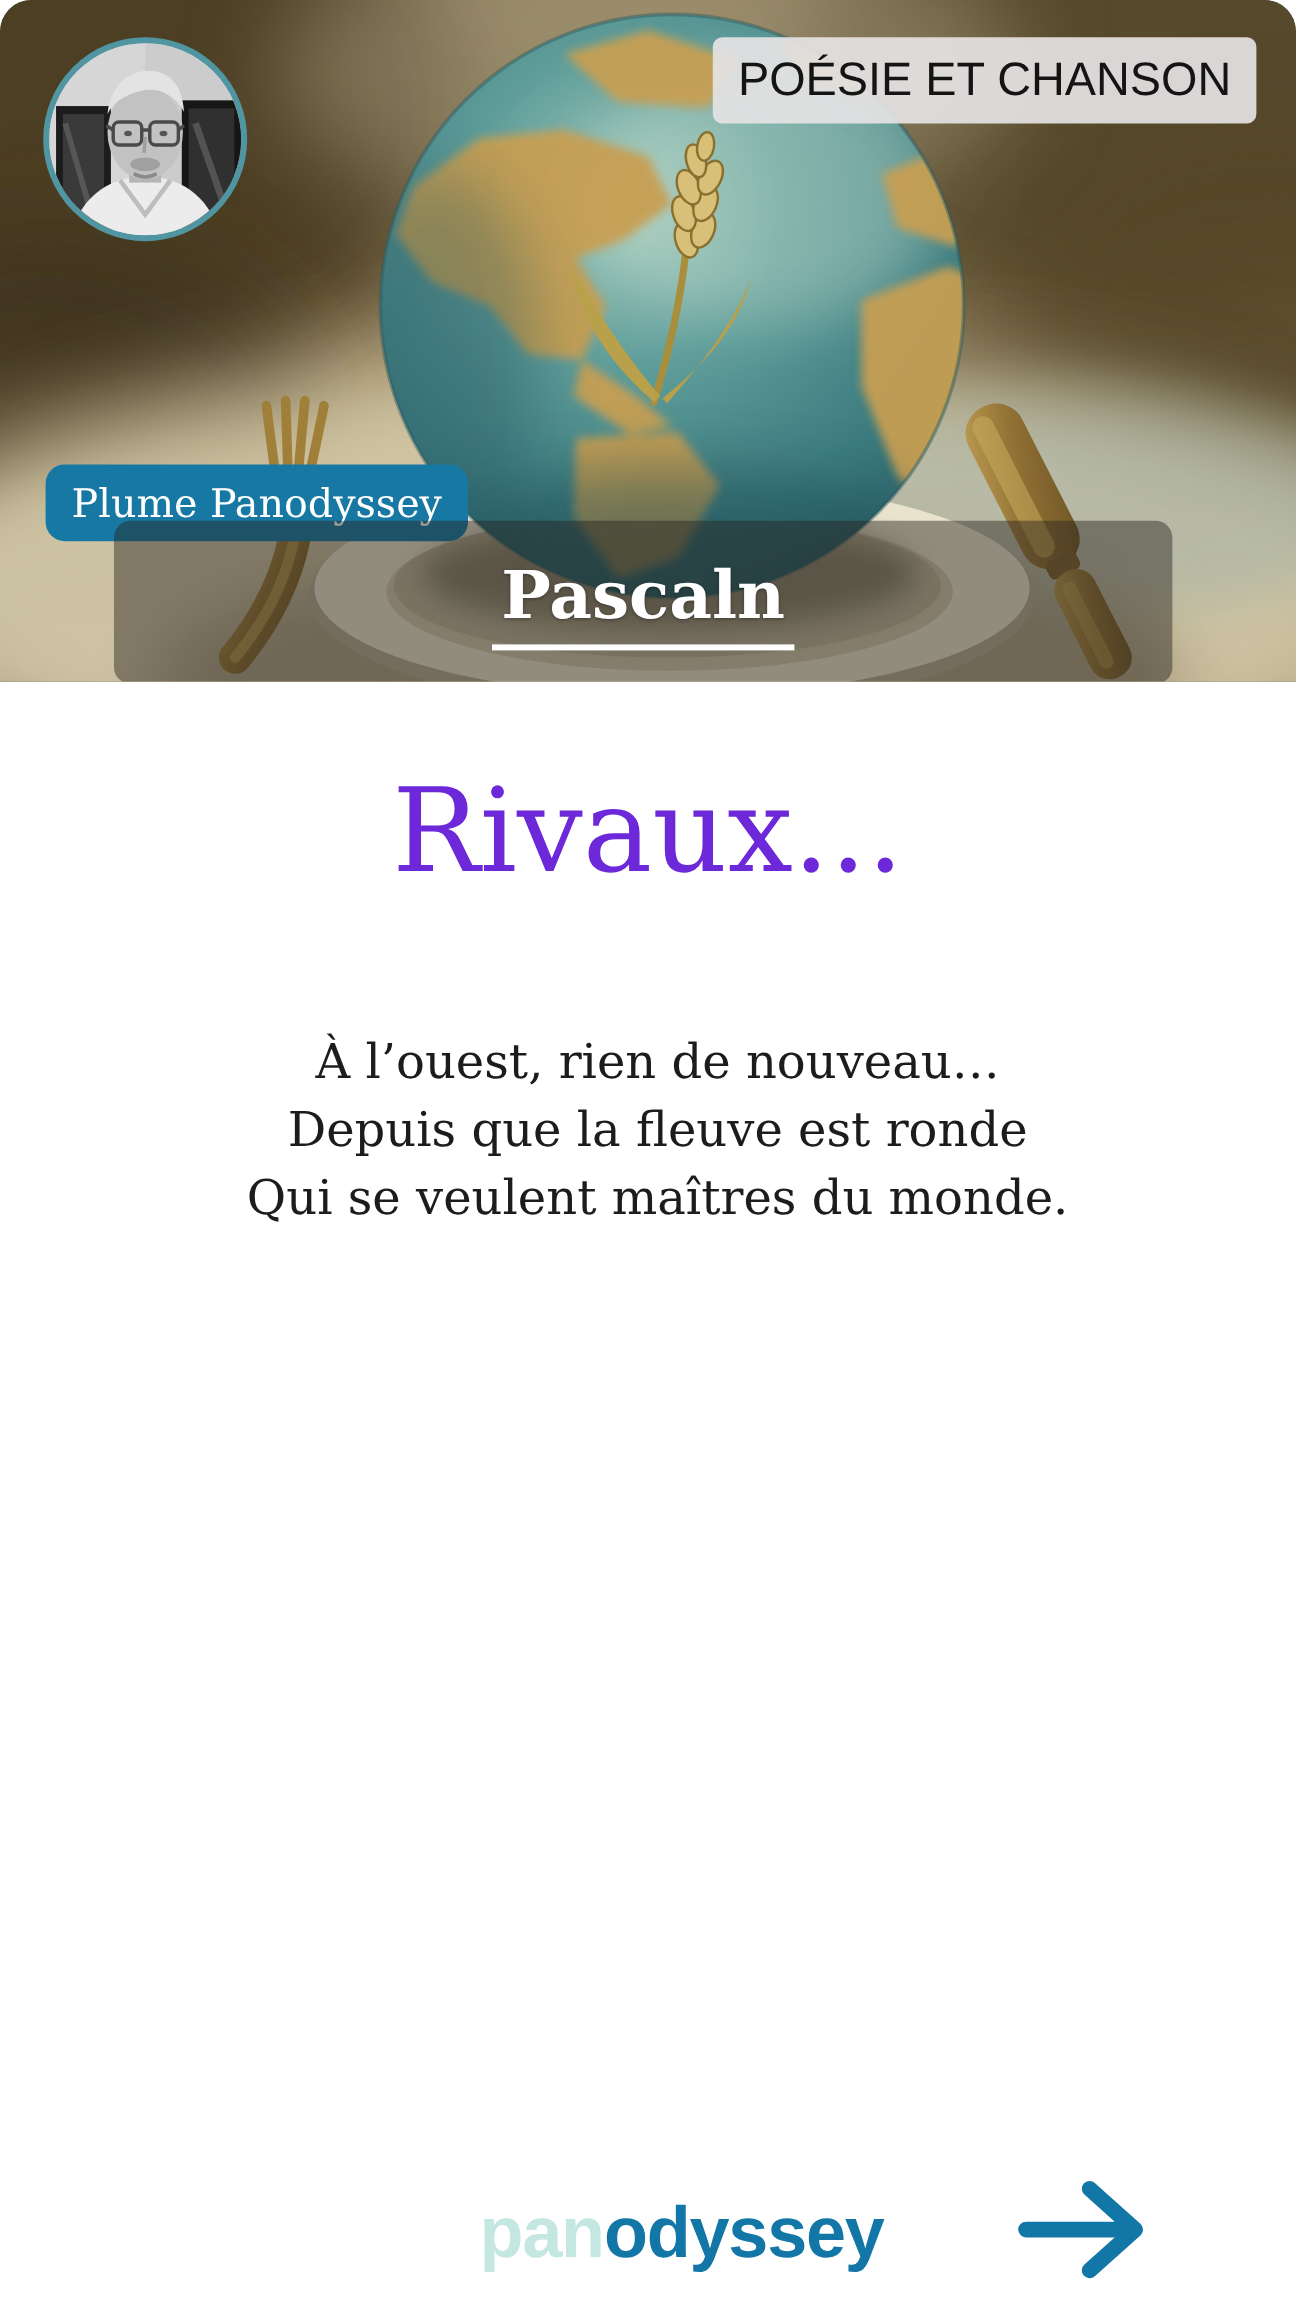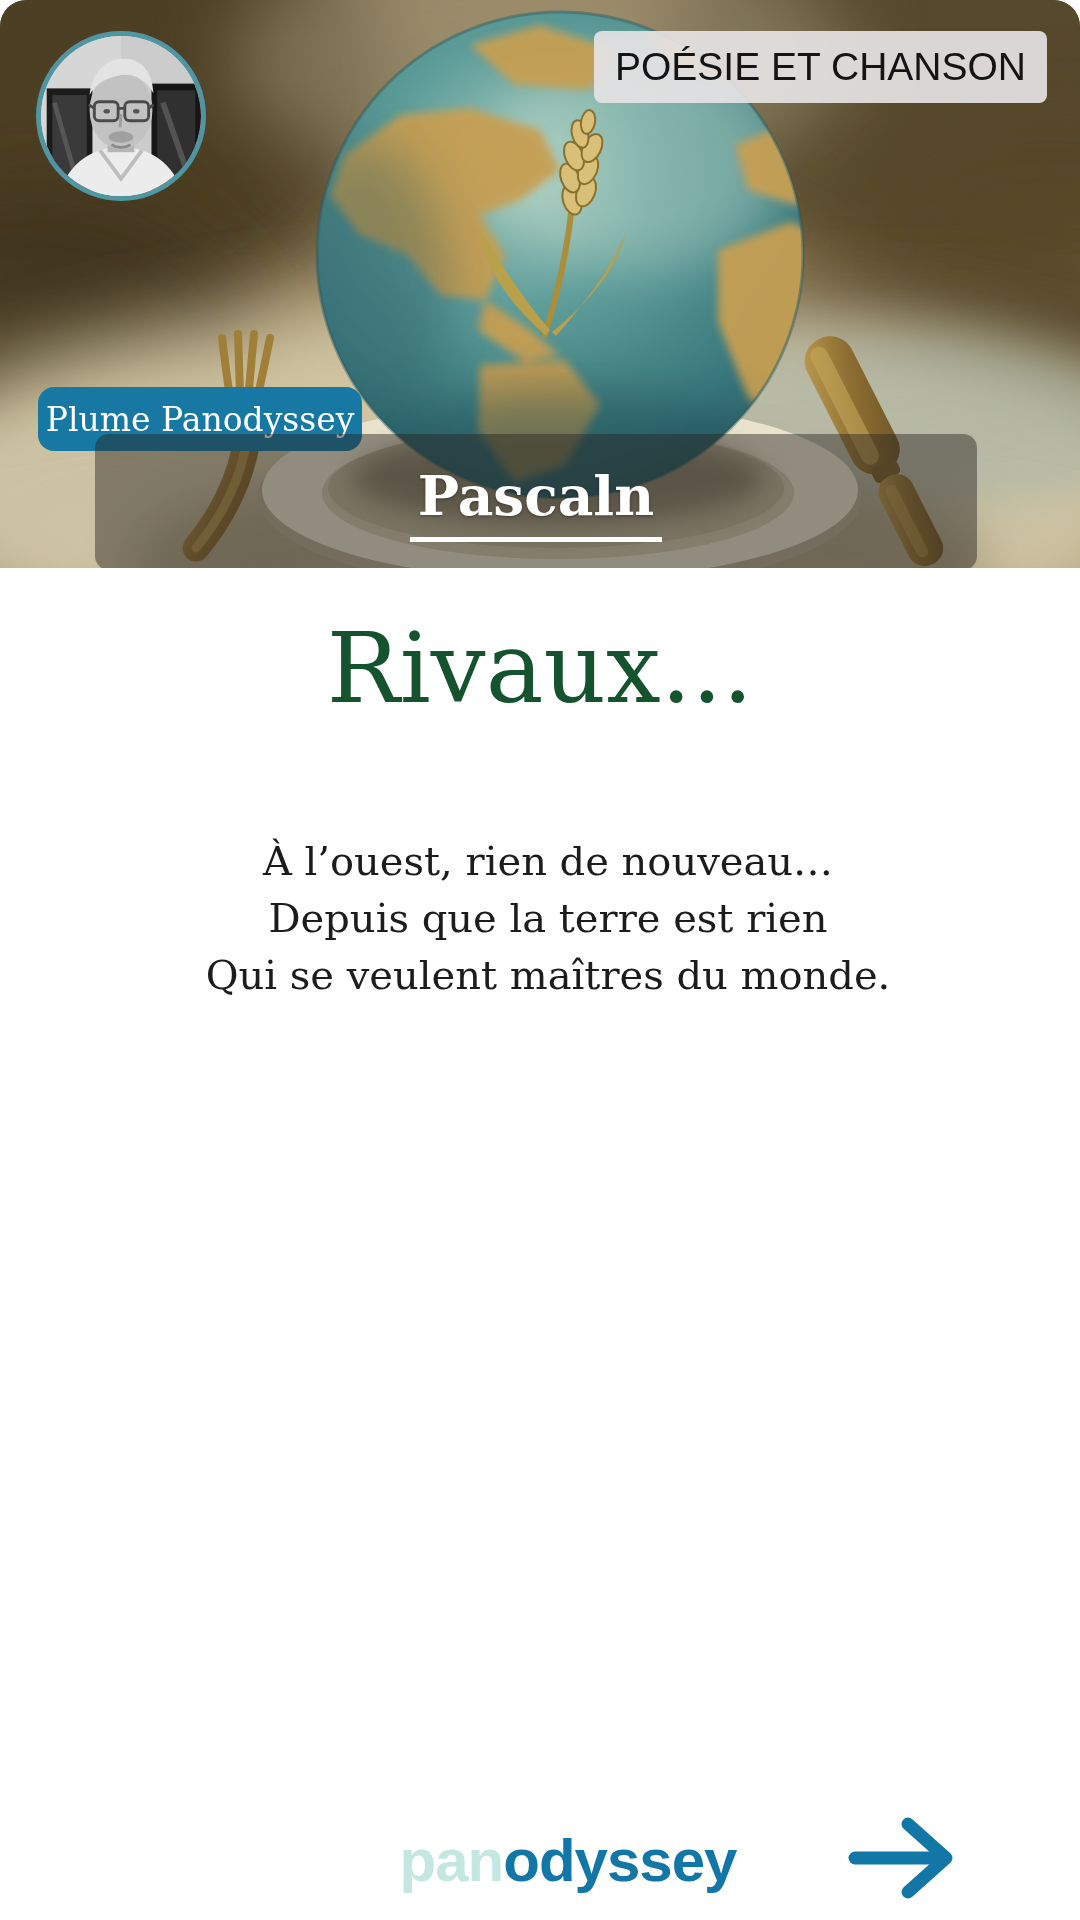--- a/index.html
+++ b/index.html
@@ -11,33 +11,33 @@
   .hero svg{display:block;}
 
   .avatar{position:absolute;top:31px;left:36px;width:170px;height:170px;border-radius:50%;
           border:5px solid #4f96a2;box-sizing:border-box;overflow:hidden;background:#cfcfcf;}
   .avatar svg{display:block;width:100%;height:100%;}
 
   .genre-badge{position:absolute;top:31px;right:33px;height:72px;padding:0 21px;
           background:rgba(229,227,228,.92);border-radius:8px;display:flex;align-items:center;
           font-family:"Liberation Sans",sans-serif;font-size:39px;color:#141414;white-space:nowrap;}
 
-  .author-badge{position:absolute;top:387px;left:38px;width:324px;height:64px;background:#1779a3;
+  .author-badge{position:absolute;top:387px;left:38px;width:352px;height:64px;background:#1779a3;
           border-radius:16px;display:flex;align-items:center;justify-content:center;
           color:#ffffff;font-size:33px;}
 
   .name-bar{position:absolute;top:434px;left:95px;width:882px;height:136px;
           background:rgba(40,36,30,.45);border-radius:14px;
           display:flex;align-items:center;justify-content:center;}
   .name-bar .name{font-size:55px;font-weight:bold;color:#ffffff;border-bottom:5px solid #ffffff;
           padding:0 8px 9px;text-shadow:0 1px 3px rgba(0,0,0,.35);}
 
   
   .content{position:absolute;top:568px;left:0;width:1080px;text-align:center;}
-  .title{margin:48px 0 0 0;font-size:97px;font-weight:400;color:#14532d;line-height:1.1;}
+  .title{margin:72px 0 0 0;font-size:97px;font-weight:400;color:#6d28d9;line-height:1.1;}
   .poem{font-size:40px;line-height:57px;color:#1c1c1c;}
   .stanza-1{margin-top:110px;padding-left:16px;}
   .stanza-2{margin-top:126px;}
 
   
   .footer-logo{position:absolute;top:1826px;left:0;width:1080px;text-align:center;
           font-family:"Liberation Sans",sans-serif;font-weight:bold;font-size:60px;letter-spacing:-1px;
           cursor:pointer;padding-left:28px;}
   .logo-pan{color:#c5e7e1;}
   .logo-odyssey{color:#1276a6;}
@@ -192,21 +192,21 @@
     <div class="name-bar">
       <span class="name">Pascaln</span>
     </div>
   </div>
 
   <div class="content">
     <h1 class="title">Rivaux...</h1>
 
     <div class="poem stanza-1">
       <div>À l’ouest, rien de nouveau…</div>
-      <div>Depuis que la terre est rien</div>
+      <div>Depuis que la fleuve est ronde</div>
       <div>Qui se veulent maîtres du monde.</div>
     </div>
 
   </div>
 
   <div class="footer-logo">
     <span class="logo-pan">pan</span><span class="logo-odyssey">odyssey</span>
   </div>
 
   <button class="arrow-btn">

